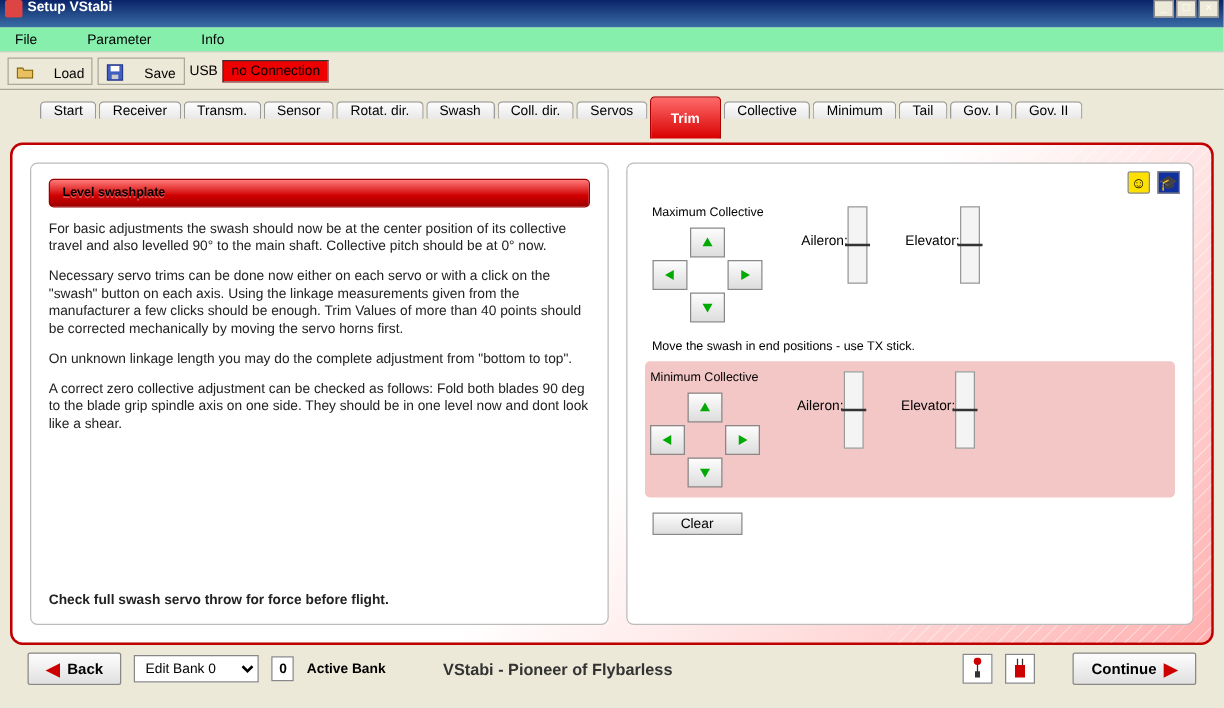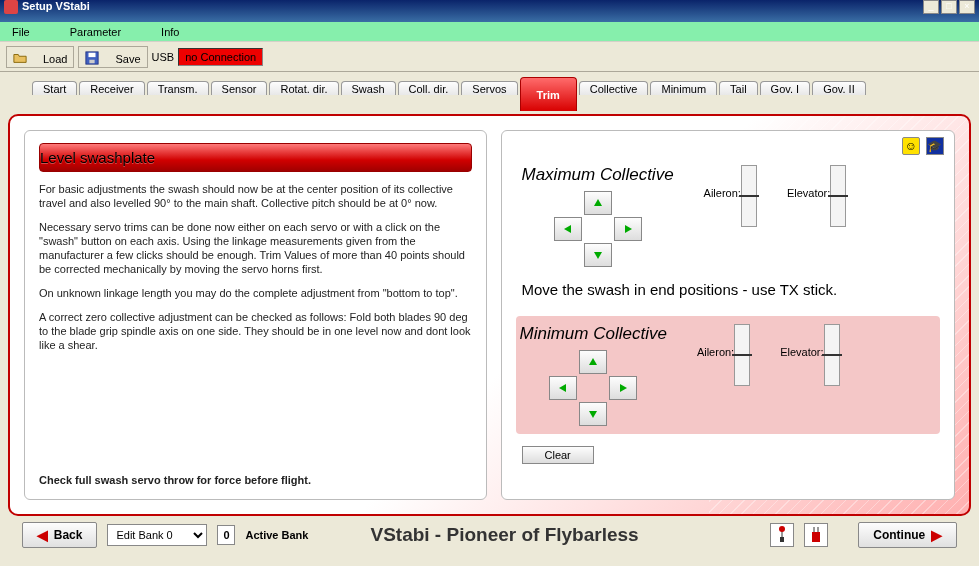--- a/index.html
+++ b/index.html
@@ -26,56 +26,56 @@
 
 .mainwrap { padding: 8px; }
 .tabs { display: flex; gap: 2px; padding-left: 24px; position: relative; z-index: 2; }
 .tab { height: 14px; padding: 3px 10px; background: linear-gradient(#fdfdfd, #e8e8e8); border: 1px solid #999; border-bottom: none; border-radius: 4px 4px 0 0; cursor: pointer; font-size: 11px; display: flex; align-items: center; position: relative; top: 1px; }
 .tab.active { background: linear-gradient(#ff6b6b, #d80000); color: #fff; font-weight: bold; height: 34px; top: -3px; padding: 3px 16px; border-color: #a00; }
 
 .panel-outer { height: 402px; border: 2px solid #c00000; border-radius: 10px; background: linear-gradient(135deg, #fff 0%, #fff 55%, #ffd6d6 80%, #ffb0b0 100%); padding: 14px; display: flex; gap: 14px; position: relative; }
 .panel-outer::before { content: ""; position: absolute; right: 0; top: 0; bottom: 0; width: 260px; background-image: repeating-linear-gradient(135deg, rgba(255,255,255,0.35) 0 1px, transparent 1px 8px); border-radius: 0 8px 8px 0; pointer-events: none; }
 
 .leftbox { flex: 1; border: 1px solid #bbb; border-radius: 6px; background: #fff; padding: 12px 14px; display: flex; flex-direction: column; gap: 10px; }
-.leftbox-title { background: linear-gradient(#ff7a7a, #d00000 60%, #a00000); color: #000; font-weight: normal; font-size: 15px; padding: 5px 0; border-radius: 4px; border: 1px solid #900; text-shadow: 0 1px rgba(255,255,255,0.3); }
+.leftbox-title { background: linear-gradient(#ff7a7a, #d00000 60%, #a00000); color: #000; font-weight: bold; font-size: 10px; padding: 5px 10px; border-radius: 4px; border: 1px solid #900; text-shadow: 0 1px rgba(255,255,255,0.3); }
 .leftbox p { font-size: 11px; line-height: 14px; color: #222; }
 .leftbox .bold { font-weight: bold; margin-top: auto; }
 
 .rightbox { flex: 1; border: 1px solid #bbb; border-radius: 6px; background: #fff; padding: 10px; position: relative; }
 .mode-icons { position: absolute; top: 6px; right: 10px; display: flex; gap: 6px; }
 .mode-icon { width: 18px; height: 18px; border: 1px solid #888; display: flex; align-items: center; justify-content: center; font-size: 12px; cursor: pointer; }
 .smiley { background: #ffe100; border-radius: 2px; }
 .grad { background: #1030a0; color: #fff; }
 
 .control-group { display: flex; gap: 30px; padding: 6px 10px; align-items: flex-start; }
 .collective-pad { display: flex; flex-direction: column; align-items: center; }
-.pad-label { font-size: 17px; margin-bottom: 6px; font-style: italic; }
+.pad-label { font-size: 10px; margin-bottom: 6px; }
 .dpad { display: grid; grid-template-columns: repeat(3, 28px); grid-template-rows: repeat(3, 24px); gap: 2px; }
 .dpad-btn { background: linear-gradient(#fdfdfd, #ddd); border: 1px solid #888; display: flex; align-items: center; justify-content: center; cursor: pointer; }
 .dpad-btn svg { width: 10px; height: 10px; }
 .dpad-empty { visibility: hidden; }
 
 .axis-col { display: flex; flex-direction: row; align-items: center; }
 .axis-label { font-size: 11px; margin-bottom: 6px; }
 .axis-bar { width: 16px; height: 62px; border: 1px solid #999; background: #f4f4f4; position: relative; }
 .axis-bar::after { content: ""; position: absolute; left: -3px; right: -3px; top: 50%; height: 2px; background: #333; transform: translateY(-1px); }
 
-.instruction { font-size: 15px; margin: 8px 10px 18px; }
+.instruction { font-size: 10px; margin: 8px 10px 6px; }
 .lower-group { background: #f4c7c7; border-radius: 4px; padding: 8px 4px; margin: 0 4px; }
 
 .clear-btn { margin: 12px 10px 0; padding: 2px 22px; background: linear-gradient(#fdfdfd,#ddd); border: 1px solid #888; cursor: pointer; font-size: 11px; }
 
 
 .bottombar { height: 38px; display: flex; align-items: center; padding: 0 14px; gap: 10px; }
 .nav-btn { height: 26px; padding: 2px 14px; background: linear-gradient(#fdfdfd,#e0e0e0); border: 1px solid #888; border-radius: 2px; display: flex; align-items: center; gap: 6px; font-weight: bold; font-size: 12px; cursor: pointer; }
 .nav-arrow { color: #c00; font-size: 14px; }
 .bank-select { height: 22px; width: 100px; border: 1px solid #888; background: #fff; font-size: 11px; padding: 0 4px; }
 .bank-num { width: 18px; height: 20px; border: 1px solid #888; background: #fff; text-align: center; line-height: 18px; font-weight: bold; }
 .bank-label { font-weight: bold; }
-.brand { flex: 0 0 auto; margin-left: 52px; font-weight: bold; font-size: 19px; color: #333; }
+.brand { flex: 0 0 auto; margin-left: 36px; font-weight: bold; font-size: 13px; color: #333; }
 .spacer { flex: 1; }
 .status-icon { width: 24px; height: 24px; border: 1px solid #888; background: #fff; display: flex; align-items: center; justify-content: center; cursor: pointer; }
 .status-icon.red { color: #c00; }
 
 .arrow-green { fill: #0a0; }
 </style>
 </head>
 <body>
 
 <div class="titlebar">

